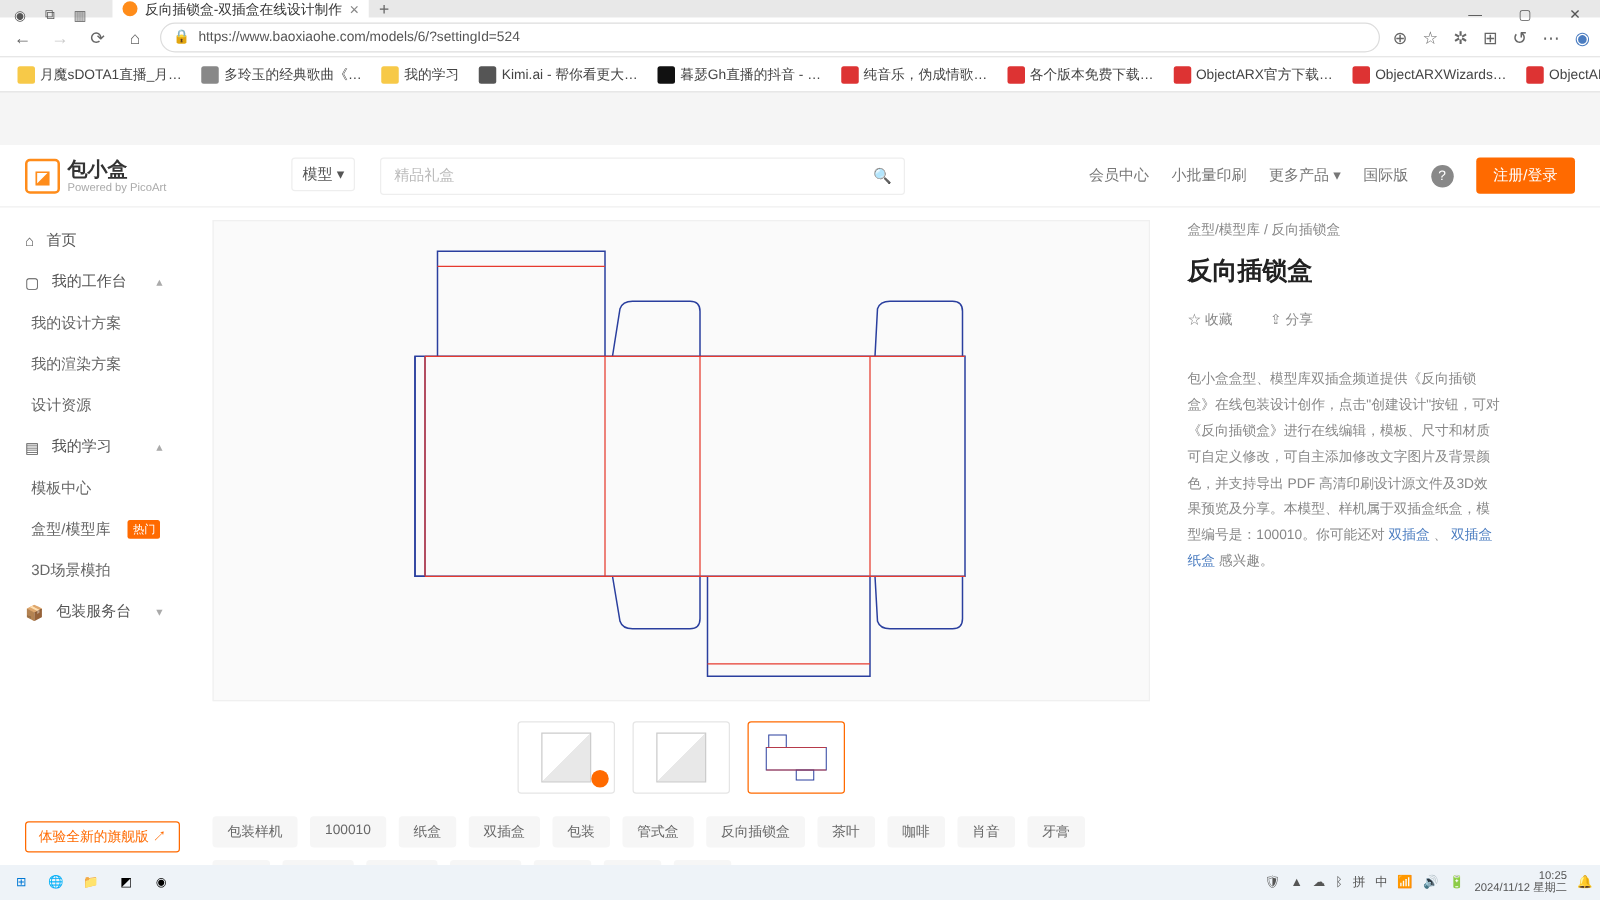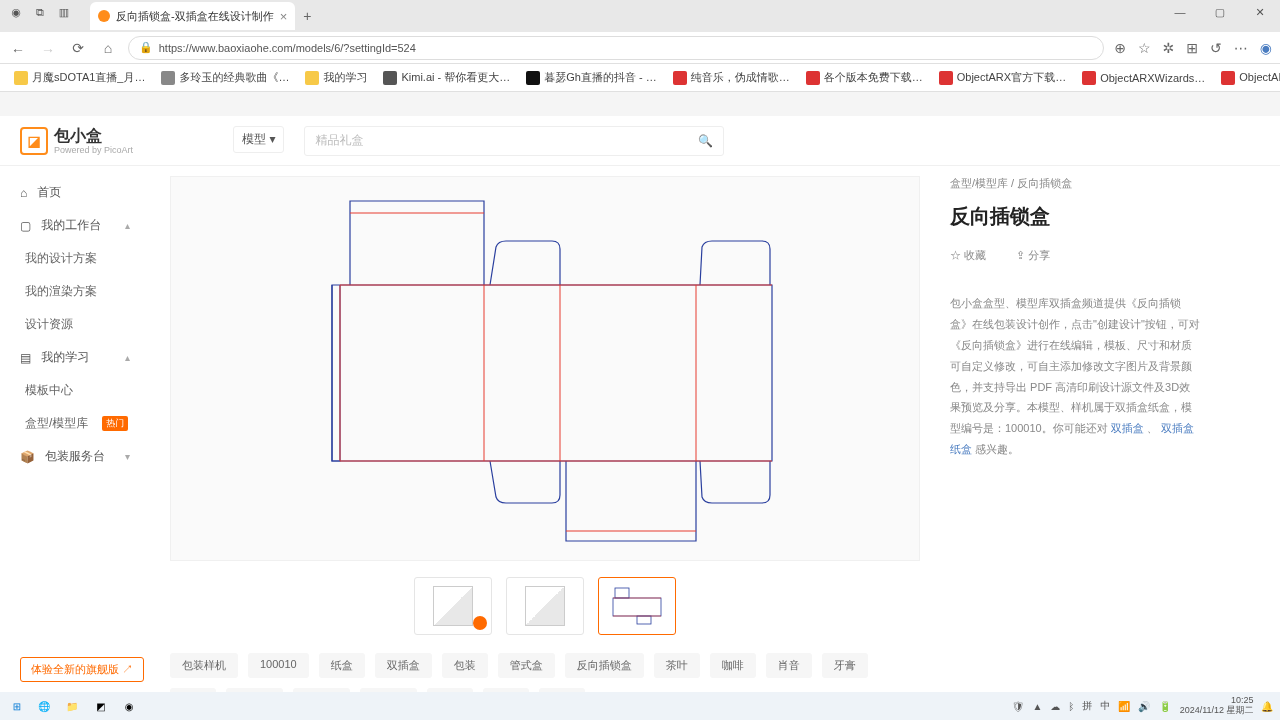--- a/index.html
+++ b/index.html
@@ -83,21 +83,21 @@
 <div class="titlebar">
   <span class="ico">◉</span>
   <span class="ico">⧉</span>
   <span class="ico">▥</span>
   <div class="wincontrols">
     <span>—</span>
     <span>▢</span>
     <span>✕</span>
   </div>
 </div>
-<div class="tabrow" style="margin-top:-24px; padding-top:0; height:32px; align-items:center; padding-left:90px;">
+<div class="tabrow" style="margin-top:-24px; padding-top:0; height:14px; align-items:center; padding-left:90px;">
   <div class="tab">
     <span class="tab-favicon"></span>
     <span>反向插锁盒-双插盒在线设计制作</span>
     <span class="tab-close">×</span>
   </div>
   <div class="newtab">+</div>
 </div>
 
 <div class="addrbar">
   <span class="navbtn">←</span>
@@ -172,20 +172,28 @@
         <div class="logo-sub">Powered by PicoArt</div>
       </div>
     </div>
     <div class="search-area">
       <div class="model-sel">模型 ▾</div>
       <div class="searchbox">
         <span>精品礼盒</span>
         <span>🔍</span>
       </div>
     </div>
+    <div class="header-right">
+      <span>会员中心</span>
+      <span>小批量印刷</span>
+      <span>更多产品 ▾</span>
+      <span>国际版</span>
+      <span class="help-ico">?</span>
+      <span class="login-btn">注册/登录</span>
+    </div>
   </div>
 
   <div class="sidebar">
     <div class="side-item">
         <span>⌂</span>
         <span>首页</span>
       </div>
     <div class="side-item">
         <span>▢</span>
         <span>我的工作台</span>
@@ -204,20 +212,23 @@
         <span>▤</span>
         <span>我的学习</span>
         <span class="arrow">▴</span>
       </div>
     <div class="side-item sub">
         <span>模板中心</span>
       </div>
     <div class="side-item sub">
         <span>盒型/模型库</span>
         <span class="hot-badge">热门</span>
+      </div>
+    <div class="side-item sub">
+        <span>3D场景模拍</span>
       </div>
     <div class="side-item">
         <span>📦</span>
         <span>包装服务台</span>
         <span class="arrow">▾</span>
       </div>
     <div class="upgrade-btn">体验全新的旗舰版 ↗</div>
   </div>
 
   <div class="main">

